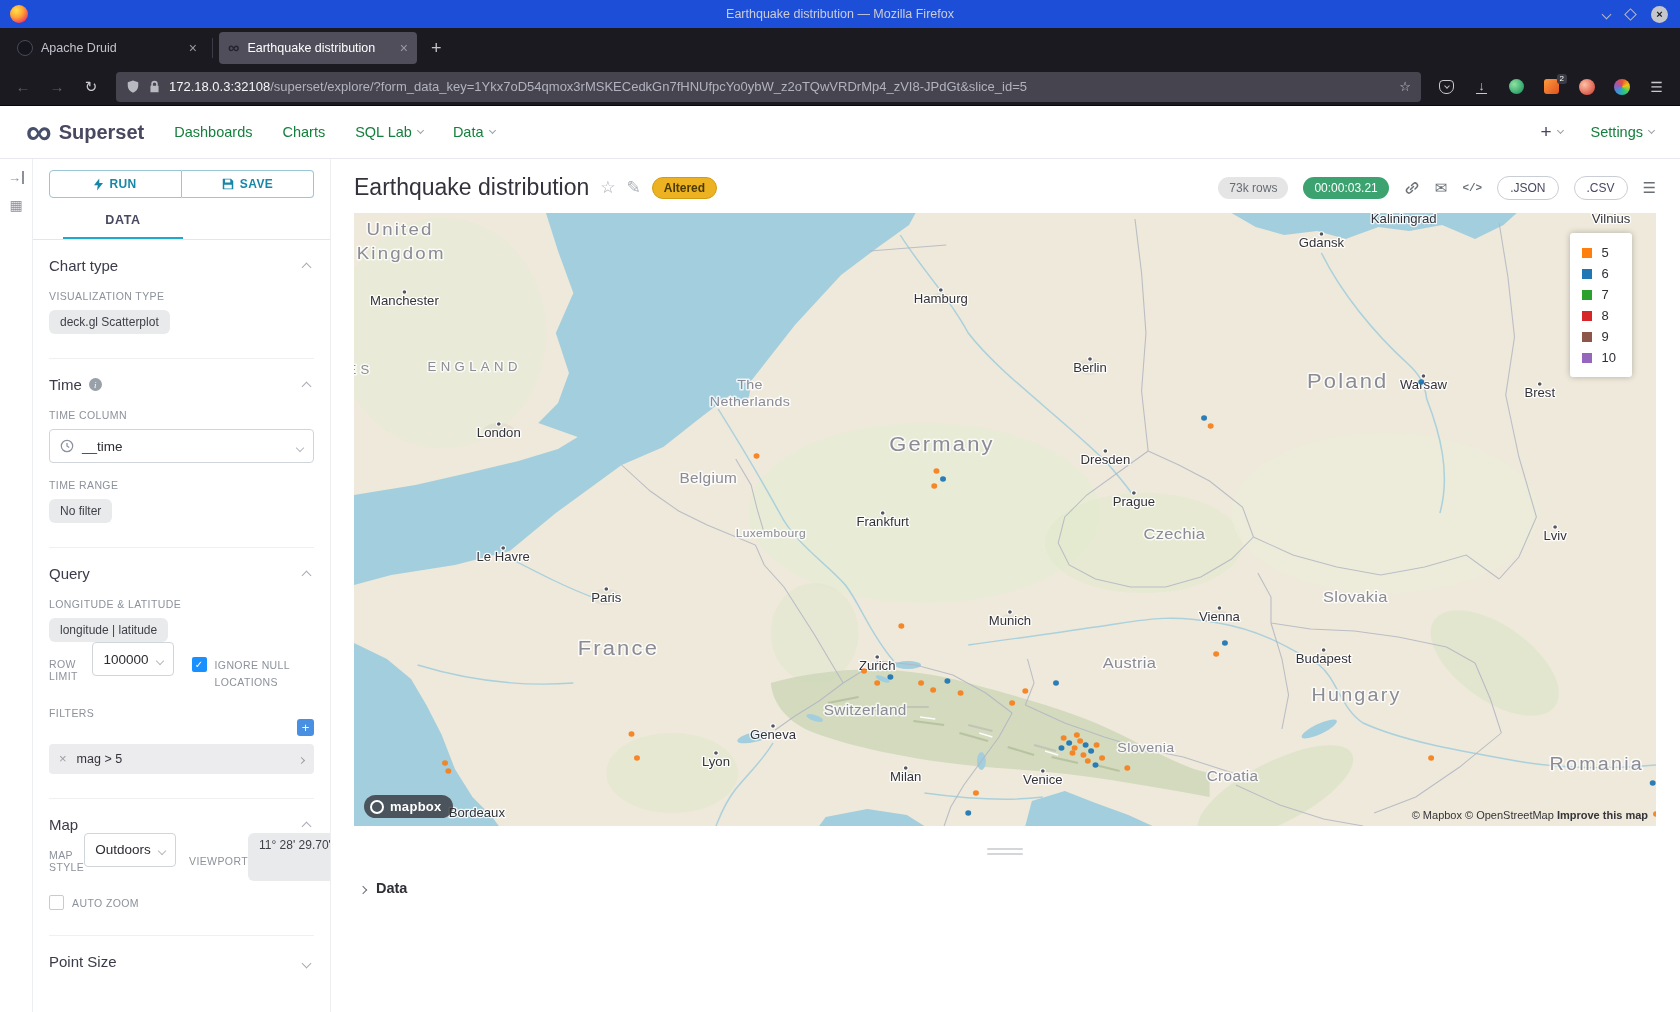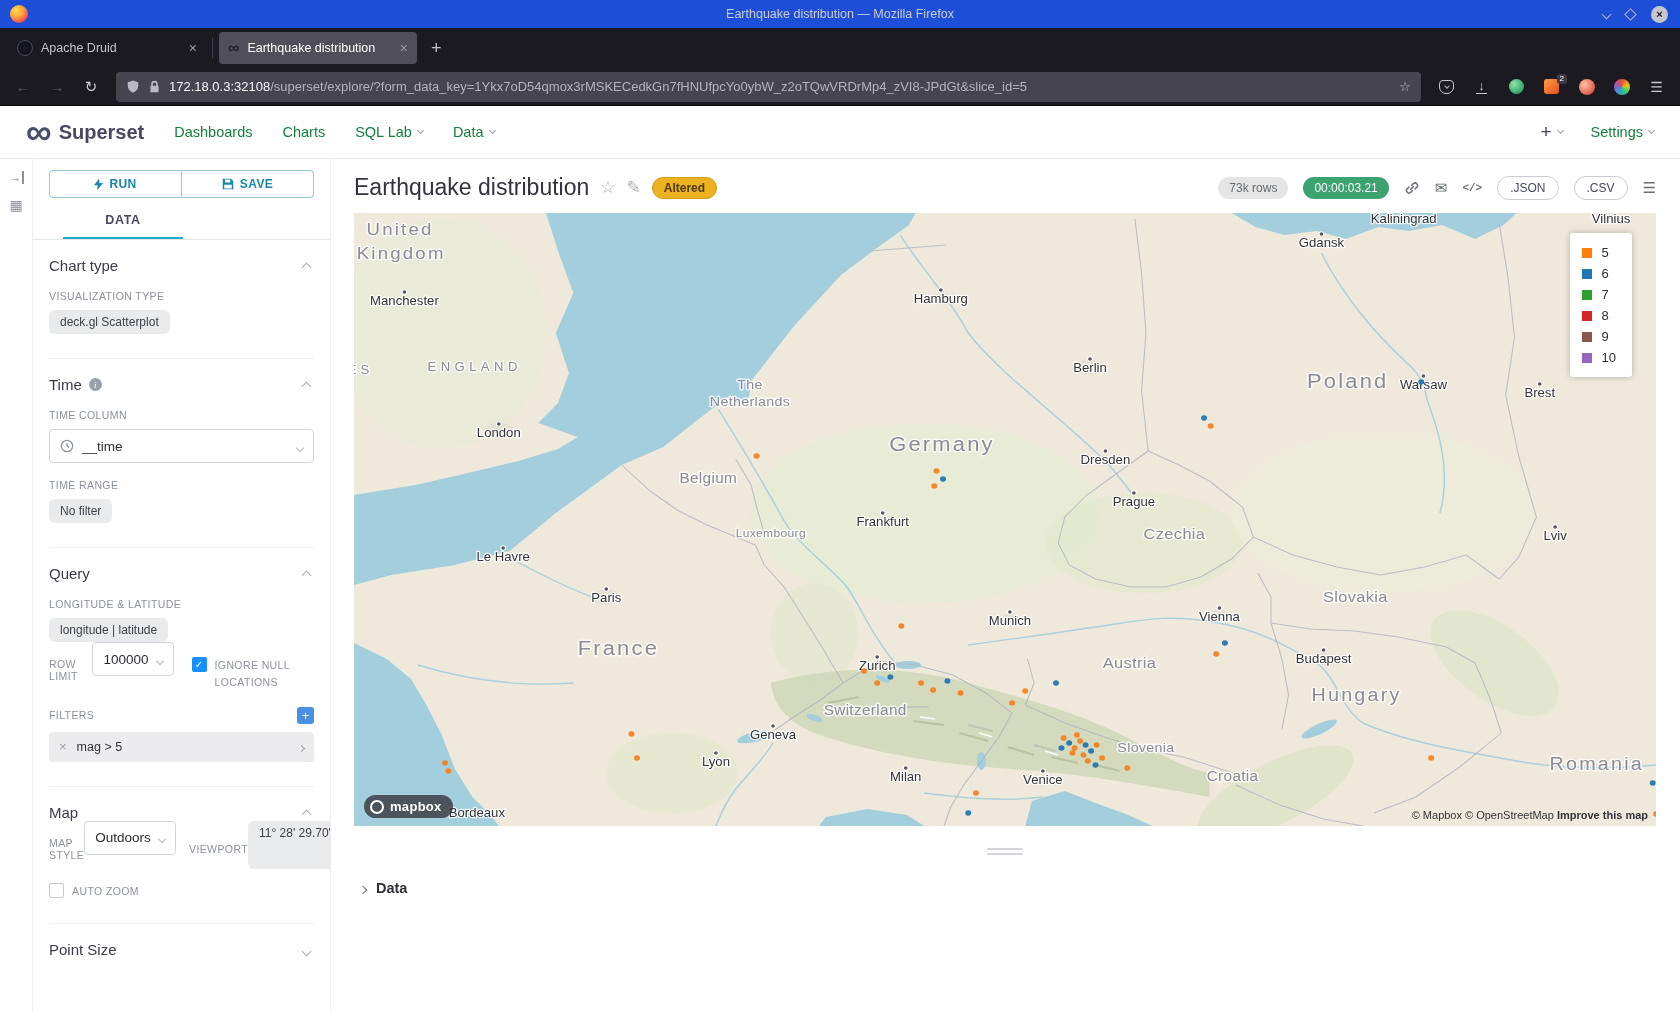--- a/index.html
+++ b/index.html
@@ -80,21 +80,21 @@
   .tag { display:inline-block; background:#e9eaec; color:#3f3f48; font-size:12px; padding:5px 11px; border-radius:6px; }
   .select { height:34px; border:1px solid #d0d5da; border-radius:4px; display:flex; align-items:center; gap:8px; padding:0 10px; font-size:13.5px; color:#2c2c33; background:#fff; }
   .sel-chev { margin-left:auto; }
   .sel-chev .chev { border-color:#b4b9bf; width:6px; height:6px; margin-top:-3px; }
   .row-flex { display:flex; }
   .checkbox { width:15px; height:15px; border-radius:2px; flex:none; }
   .checkbox.checked { background:#1890ff; color:#fff; display:flex; align-items:center; justify-content:center; font-size:10px; }
   .checkbox.un { border:1px solid #c6cbd1; background:#fff; }
   .cb-row { display:flex; gap:8px; align-items:flex-start; }
   .cb-label { font-size:10.5px; color:#8c919b; letter-spacing:.4px; line-height:1.6; }
-  .filters-head { display:flex; align-items:center; margin:16px 0 8px; }
+  .filters-head { display:flex; align-items:flex-start; margin:16px 0 8px;flex-direction:column; }
   .add-btn { margin-left:auto; width:17px; height:17px; background:#4a90e2; color:#fff; border-radius:3px; display:flex; align-items:center; justify-content:center; font-size:13px; }
   .filter-pill { height:30px; background:#ececee; border-radius:4px; display:flex; align-items:center; gap:10px; padding:0 10px; font-size:12.5px; color:#33333b; }
   .fp-x { color:#9aa0a6; font-size:13px; }
   .fp-chev { margin-left:auto; }
   .fp-chev .chev { border-color:#9aa0a6; width:5px; height:5px; }
   .map-grid { display:flex; gap:18px; }
   .mcol { display:flex; }
   .viewport-tag { max-width:120px; white-space:nowrap; overflow:hidden; text-overflow:ellipsis; }
 
   

